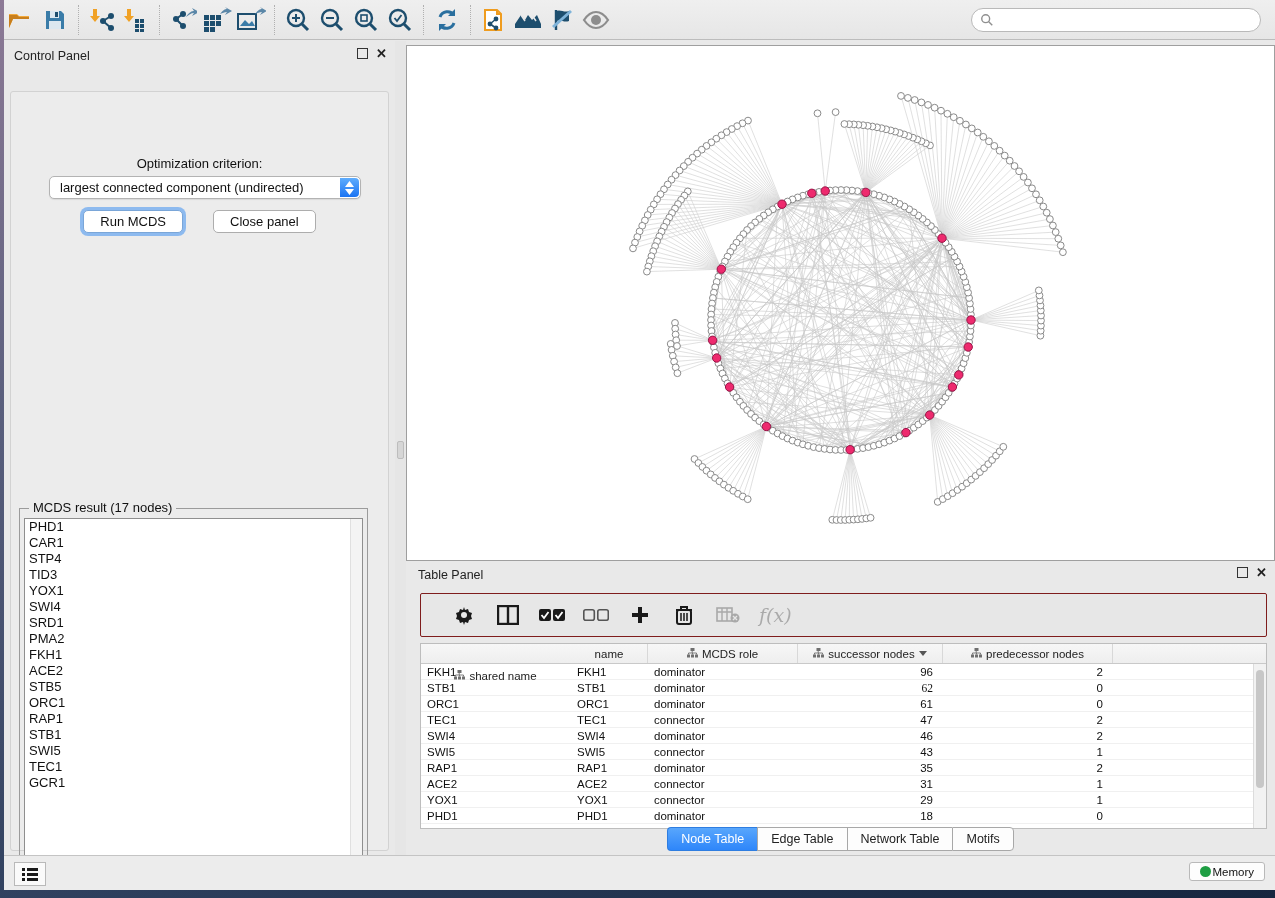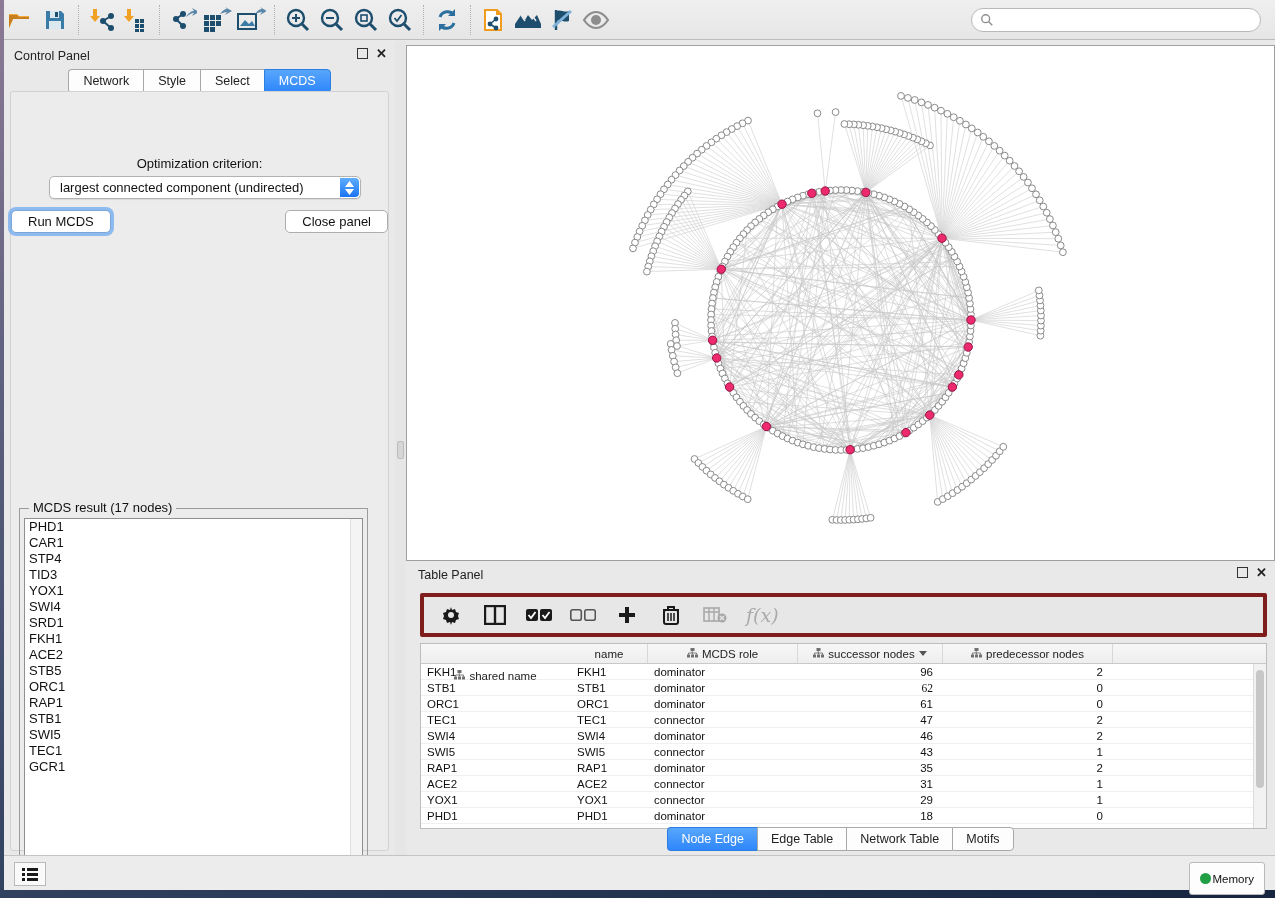--- a/index.html
+++ b/index.html
@@ -36,21 +36,21 @@
   .cp-body { position:absolute; left:6px; right:6px; top:50px; bottom:4px;
     background:#ececec; border:1px solid #d2d2d2; border-radius:3px; }
   .opt-label { position:absolute; top:64px; width:100%; text-align:center; font-size:13px; color:#111; }
   .opt-select { position:absolute; left:38px; top:84px; width:312px; height:23px; background:#fff;
     border:1px solid #b3b3b3; border-radius:5px; display:flex; align-items:center; font-size:13px;
     color:#111; padding-left:10px; box-shadow:0 1px 1px rgba(0,0,0,.08); }
   .opt-stepper { position:absolute; right:1px; top:1px; bottom:1px; width:19px; border-radius:0 4px 4px 0;
     background:linear-gradient(#5fadfd,#1b74f3); display:flex; flex-direction:column;
     align-items:center; justify-content:center; gap:2px; }
   .opt-stepper svg { display:block; }
-  .cp-buttons { position:absolute; top:118px; width:100%; display:flex; justify-content:space-between; gap:30px; }
+  .cp-buttons { position:absolute; top:118px; width:100%; display:flex; justify-content:center; gap:30px; }
   .btn { font-size:13px; color:#111; background:#fff; border:1px solid #adadad; border-radius:5px;
     padding:3px 16px; }
   .btn.focused { box-shadow:0 0 0 3px rgba(110,170,240,.75); border-color:#7aa6d8; }
 
   .mcds-box { position:absolute; left:8px; right:20px; top:416px; height:372px; }
   .mcds-legend { position:absolute; left:10px; top:-8px; background:#ececec; padding:0 4px;
     font-size:13px; color:#111; z-index:2; }
   .mcds-frame { position:absolute; inset:0; border:1px solid #9b9b9b; }
   .mcds-list { position:absolute; left:5px; right:5px; top:10px; bottom:5px; background:#fff;
     border:1px solid #8f8f8f; overflow:hidden; }
@@ -70,22 +70,22 @@
     display:flex; align-items:center; }
   .lights { display:flex; gap:8px; margin-left:8px; }
   .light { width:12px; height:12px; border-radius:50%; }
   .net-title { position:absolute; width:100%; text-align:center; font-size:12.5px; color:#333; }
   .net-canvas { position:absolute; left:0; top:22px; right:0; bottom:0; background:#fff; }
 
   
   .table-panel { position:absolute; left:402px; top:561px; width:869px; height:294px; background:#e9e9e9; }
   .tp-header { position:absolute; left:12px; top:7px; font-size:12.5px; color:#222; }
   .tp-toolbar { position:absolute; left:14px; right:8px; top:32px; height:44px;
-    background:#e7e7e7; border:4px solid #7f1d1d; border-radius:2px;
-    display:flex; align-items:center; padding-left:14px; gap:18px; }
+    background:#e7e7e7; border:1px solid #7f1d1d; border-radius:2px;
+    display:flex; align-items:center; padding-left:30px; gap:18px; }
   .tp-tool { width:26px; height:26px; display:flex; align-items:center; justify-content:center; }
   .fx { font-family:"DejaVu Serif", serif; font-style:italic; font-size:19px; color:#aaa; }
 
   .grid { position:absolute; left:14px; right:8px; top:82px; height:186px; background:#fff;
     border:1px solid #bdbdbd; }
   .grid-header { display:flex; height:20px; background:linear-gradient(#f7f7f7,#eeeeee);
     border-bottom:1px solid #c9c9c9; }
   .gh-cell { position:relative; display:flex; align-items:center; justify-content:center;
     font-size:11.5px; color:#222; border-right:1px solid #d8d8d8; gap:4px; }
   .grid-row { display:flex; height:16px; border-bottom:1px solid #f0f0f0; }
@@ -101,21 +101,21 @@
     border-right:none; color:#222; }
   .btab:first-child { border-radius:4px 0 0 4px; }
   .btab:last-child { border-radius:0 4px 4px 0; border-right:1px solid #a8a8a8; }
   .btab.active { background:linear-gradient(#58a6fc,#2e86fa); color:#fff; border-color:#2e7de0; }
 
   
   .statusbar { position:absolute; left:0; bottom:0; width:100%; height:35px; background:#ececec;
     border-top:1px solid #c4c4c4; }
   .menu-btn { position:absolute; left:10px; top:6px; width:32px; height:24px; background:#fafafa;
     border:1px solid #b9b9b9; display:flex; align-items:center; justify-content:center; }
-  .memory-btn { position:absolute; right:10px; top:6px; height:33px; background:#fdfdfd;
+  .memory-btn { position:absolute; right:10px; top:6px; height:19px; background:#fdfdfd;
     border:1px solid #b9b9b9; border-radius:3px; display:flex; align-items:center; gap:1px;
     padding:0 10px; font-size:11.5px; color:#111; }
   .memdot { width:11px; height:11px; border-radius:50%; background:#1f9e43; }
 </style>
 </head>
 <body>
 
 <div class="desktop">
 <div class="app">
 
@@ -264,26 +264,20 @@
           </svg>
     </div>
   </div>
 
   <div class="control-panel">
     <div class="cp-header">Control Panel</div>
     <div class="panel-btns">
       <span class="float-btn"></span>
       <span class="close-btn">✕</span>
     </div>
-    <div class="ctabs">
-          <div class="ctab">Network</div>
-          <div class="ctab">Style</div>
-          <div class="ctab">Select</div>
-          <div class="ctab active">MCDS</div>
-        </div>
     <div class="cp-body">
       <div class="opt-label">Optimization criterion:</div>
       <div class="opt-select">
         <span>largest connected component (undirected)</span>
         <span class="opt-stepper">
           <svg width="9" height="6" viewBox="0 0 9 6">
                 <path d="M4.5 0L9 6H0z" fill="#fff"></path>
               </svg>
           <svg width="9" height="6" viewBox="0 0 9 6">
                 <path d="M4.5 6L0 0h9z" fill="#fff"></path>
@@ -299,20 +293,21 @@
         <div class="mcds-legend">MCDS result (17 nodes)</div>
         <div class="mcds-list">
           <div>
                 <div class="mcds-item">PHD1</div>
                 <div class="mcds-item">CAR1</div>
                 <div class="mcds-item">STP4</div>
                 <div class="mcds-item">TID3</div>
                 <div class="mcds-item">YOX1</div>
                 <div class="mcds-item">SWI4</div>
                 <div class="mcds-item">SRD1</div>
+                <div class="mcds-item">PMA2</div>
                 <div class="mcds-item">FKH1</div>
                 <div class="mcds-item">ACE2</div>
                 <div class="mcds-item">STB5</div>
                 <div class="mcds-item">ORC1</div>
                 <div class="mcds-item">RAP1</div>
                 <div class="mcds-item">STB1</div>
                 <div class="mcds-item">SWI5</div>
                 <div class="mcds-item">TEC1</div>
                 <div class="mcds-item">GCR1</div>
               </div>
@@ -1305,21 +1300,21 @@
               <div class="gc" style="width: 150px;">dominator</div>
               <div class="gc num" style="width: 145px;">18</div>
               <div class="gc num" style="width: 170px;">0</div>
             </div>
           </div>
       <div class="grid-scroll">
             <div class="grid-thumb"></div>
           </div>
     </div>
     <div class="btabs">
-          <div class="btab active">Node Edge</div>
+          <div class="btab active">Node Table</div>
           <div class="btab">Edge Table</div>
           <div class="btab">Network Table</div>
           <div class="btab">Motifs</div>
         </div>
   </div>
 
   <div class="statusbar">
     <span class="menu-btn">
       <svg width="16" height="14" viewBox="0 0 16 14">
             <g fill="#1a1a1a">

